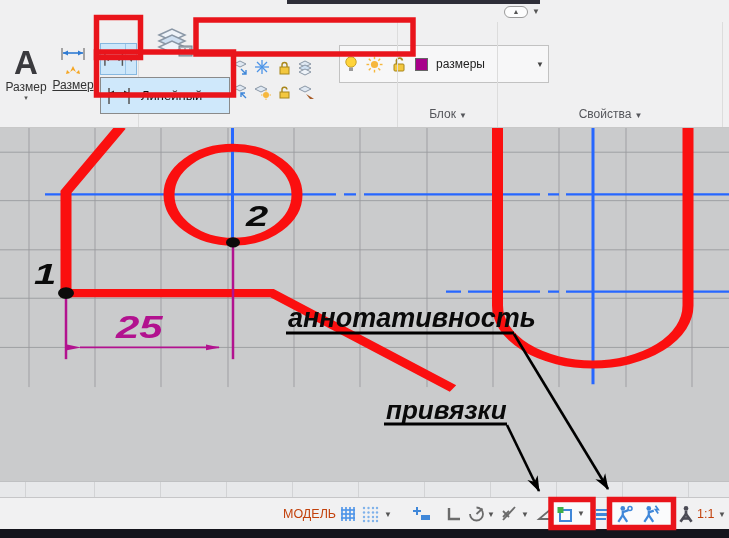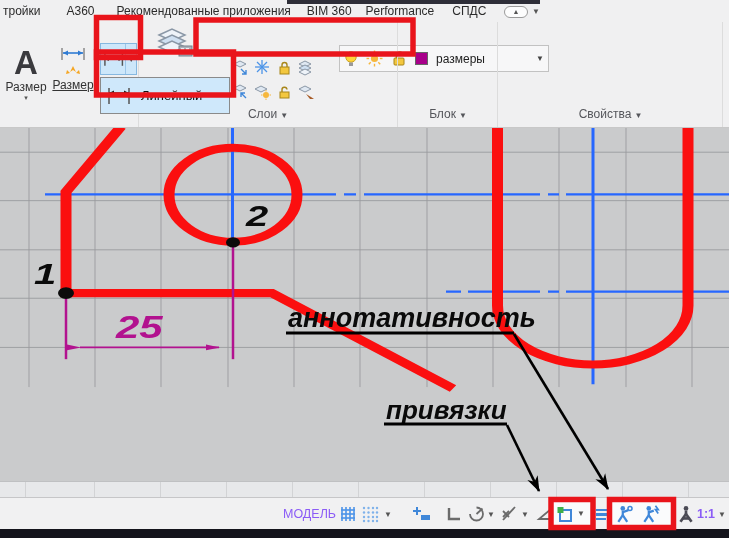--- a/index.html
+++ b/index.html
@@ -42,61 +42,53 @@
   .dim-tool .split { width:1px; height:100%; background:#9cc6e8; }
   .dim-tool .caret-cell { width:10px; text-align:center; font-size:7px; color:#444; }
 
   .flyout { position:absolute; left:100px; top:55px; width:130px; height:37px;
             background:#cfe8fb; border:1px solid #8a8a8a; display:flex; align-items:center;
             font-size:13px; color:#111; z-index:5; }
   .flyout span.fl-label { margin-left:8px; }
 
   .layer-combo { position:absolute; left:200px; top:23px; width:210px; height:27px;
                  display:flex; align-items:center; gap:8px; font-size:12px; color:#222;
-                 background:#f7f7f8; border:1px solid #c2c2c2; padding:12px 4px; }
+                 background:#f7f7f8; border:1px solid #c2c2c2; padding:18px 4px; }
   .layer-combo .val { flex:0 0 auto; }
   .layer-combo .caret { margin-left:auto; font-size:8px; color:#444; }
   .swatch { width:13px; height:13px; background:#a8008a; border:1px solid #666; }
 
   .layer-mini { position:absolute; width:18px; height:18px; }
 
   
   .canvas { position:absolute; left:0; top:128px; width:729px; height:353px; background:#cacbcc; }
   .canvas-strip { position:absolute; left:0; top:481px; width:729px; height:16px;
                   background:repeating-linear-gradient(to right,#e7e8ea 0 65px,#d2d3d5 65px 66px);
                   background-position:29px 0; border-top:1px solid #bfc0c2; }
 
   
   .statusbar { position:absolute; left:0; top:497px; width:729px; height:32px;
                background:#f1f1f2; border-top:1px solid #c6c6c8; }
   .sb { position:absolute; top:503px; height:22px; display:flex; align-items:center; }
   .sb-caret { font-size:8px; color:#555; }
-  .sb-text { font-size:12.5px; color:#8b5cf6; }
+  .sb-text { font-size:12.5px; color:#c2410c; }
   .sb-group { position:absolute; top:500px; height:27px; background:#fafbfc; display:flex; align-items:center; }
   .bottombar { position:absolute; left:0; top:529px; width:729px; height:9px; background:#14141c; }
 
   
   .overlay { position:absolute; left:0; top:0; width:729px; height:538px;
              pointer-events:none; z-index:10; }
   svg text.callout { font-family:"Liberation Sans",sans-serif; font-style:italic; font-weight:600; fill:#0a0a0a; }
   svg text.dimnum  { font-family:"Liberation Sans",sans-serif; font-style:italic; font-weight:600; }
 </style>
 </head>
 <body>
 
 <div id="app">
 
-  <div class="menubar">
-    <span class="mitem" style="margin-left:3px">тройки</span>
-    <span class="mitem" style="margin-left:26px">A360</span>
-    <span class="mitem" style="margin-left:22px">Рекомендованные приложения</span>
-    <span class="mitem" style="margin-left:16px">BIM 360</span>
-    <span class="mitem" style="margin-left:14px">Performance</span>
-    <span class="mitem" style="margin-left:18px">СПДС</span>
-  </div>
   <div class="tabbar-remnant"></div>
   <div class="ribbon-toggle">
     <span>▲</span>
   </div>
   <div class="ribbon-toggle-caret">▼</div>
 
   <div class="ribbon">
 
     <div class="panel p-annot">
       <div class="btn-big" style="left:8px; top:24px; width:36px;">
@@ -199,23 +191,20 @@
           </g>
       </svg>
       <svg class="layer-mini" style="left:136px; top:60px;" viewBox="0 0 18 18">
         <rect x="5" y="10" width="9" height="6" fill="#f3c73f" stroke="#a8861a"></rect>
           <path d="M7 10 V8 a2.5 2.5 0 0 1 5 -0.5" fill="none" stroke="#a8861a" stroke-width="1.4"></path>
       </svg>
       <svg class="layer-mini" style="left:158px; top:60px;" viewBox="0 0 18 18">
         <path d="M2 7 l6 -3 l6 3 l-6 3 z" fill="#dfe8f2" stroke="#8a97a6"></path>
           <path d="M9 12 l5 3 l3 2 l-4 0 z" fill="#a85c28"></path>
       </svg>
-      <div class="panel-label">
-        <span>Слои</span><span class="caret">▼</span>
-      </div>
     </div>
 
     <div class="panel p-props">
 
       <div class="panel-label" style="left:0; width:225px;">
         <span>Свойства</span><span class="caret">▼</span>
       </div>
     </div>
 
     <div class="panel p-block">
@@ -394,21 +383,21 @@
 
   <svg class="sb" style="left:676px;" width="20" height="20" viewBox="0 0 18 18">
     <circle cx="9" cy="4" r="2.1" fill="#4b4b55"></circle>
     <g stroke="#4b4b55" stroke-width="2.4" fill="none">
       <line x1="9" y1="6" x2="9" y2="9"></line>
         <line x1="9" y1="9" x2="4" y2="16"></line>
         <line x1="9" y1="9" x2="14" y2="16"></line>
         <line x1="6" y1="13" x2="12" y2="13"></line>
     </g>
   </svg>
-  <span class="sb sb-text" style="left:697px; font-weight:bold;">1:1</span>
+  <span class="sb sb-text" style="left:697px; font-weight:normal;">1:1</span>
   <span class="sb sb-caret" style="left:718px;">▼</span>
 
   <div class="bottombar"></div>
 
   <svg class="overlay" viewBox="0 0 729 538">
     <defs>
       <marker id="blkArrow" markerUnits="userSpaceOnUse" markerWidth="16" markerHeight="12" refX="13" refY="5" orient="auto" viewBox="0 0 14 10">
         <path d="M0 0 L14 5 L0 10 L4 5 Z" fill="#000"></path>
       </marker>
     </defs>

